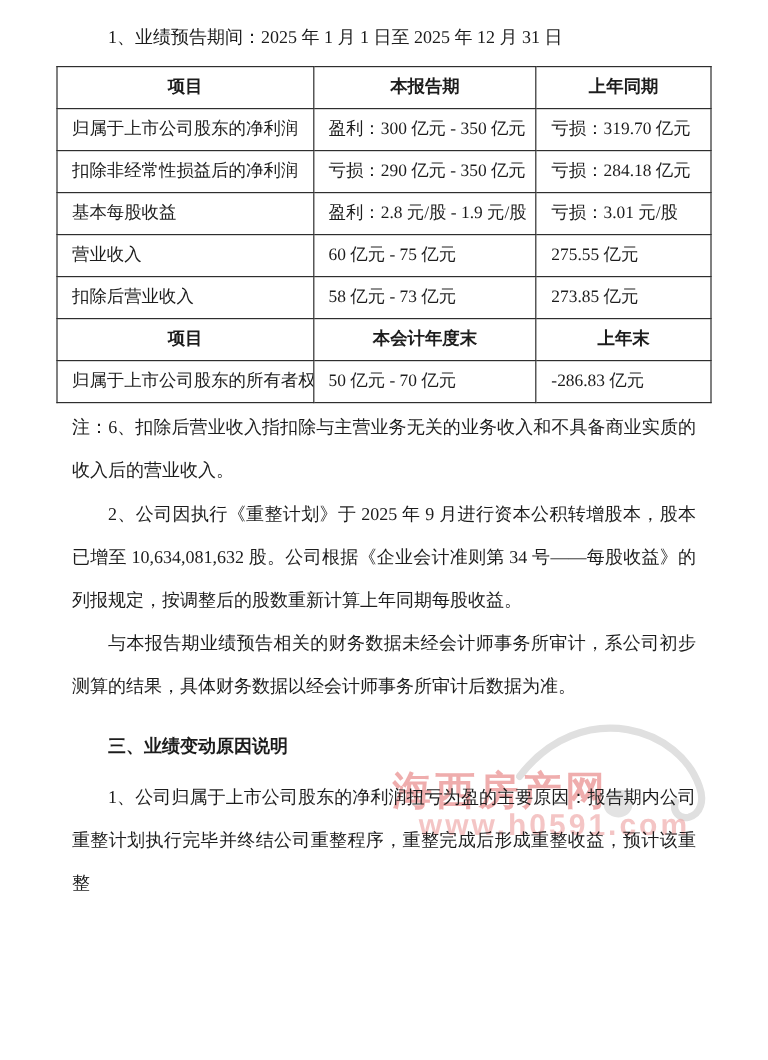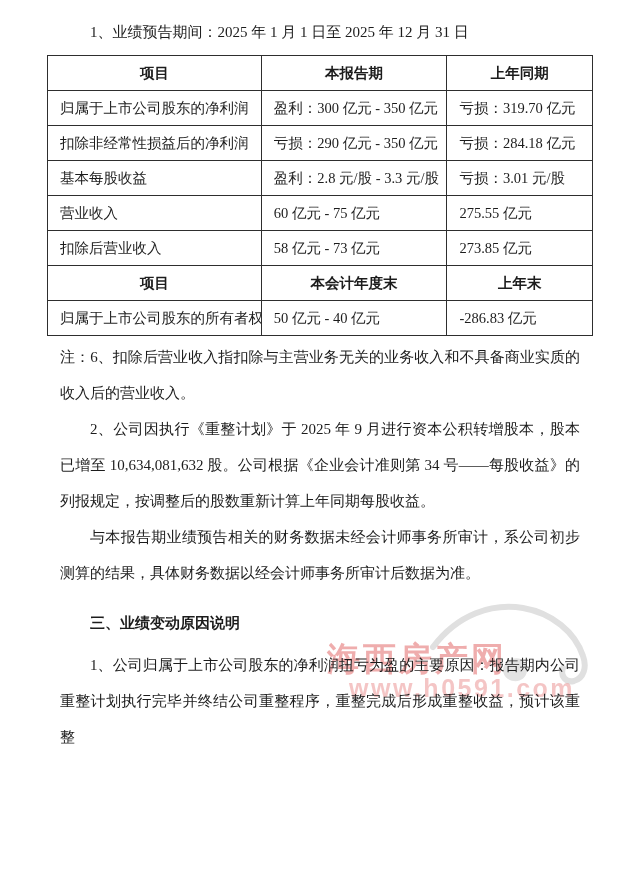--- a/index.html
+++ b/index.html
@@ -106,41 +106,41 @@
         <td class="col2">盈利：300 亿元 - 350 亿元</td>
         <td class="col3">亏损：319.70 亿元</td>
       </tr>
       <tr>
         <td class="col1">扣除非经常性损益后的净利润</td>
         <td class="col2">亏损：290 亿元 - 350 亿元</td>
         <td class="col3">亏损：284.18 亿元</td>
       </tr>
       <tr>
         <td class="col1">基本每股收益</td>
-        <td class="col2">盈利：2.8 元/股 - 3.3 元/股</td>
+        <td class="col2">盈利：2.8 元/股 - 1.9 元/股</td>
         <td class="col3">亏损：3.01 元/股</td>
       </tr>
       <tr>
         <td class="col1">营业收入</td>
         <td class="col2">60 亿元 - 75 亿元</td>
         <td class="col3">275.55 亿元</td>
       </tr>
       <tr>
         <td class="col1">扣除后营业收入</td>
         <td class="col2">58 亿元 - 73 亿元</td>
         <td class="col3">273.85 亿元</td>
       </tr>
       <tr class="hdr">
         <td class="col1">项目</td>
         <td class="col2">本会计年度末</td>
         <td class="col3">上年末</td>
       </tr>
       <tr>
         <td class="col1">归属于上市公司股东的所有者权益</td>
-        <td class="col2">50 亿元 - 40 亿元</td>
+        <td class="col2">50 亿元 - 70 亿元</td>
         <td class="col3">-286.83 亿元</td>
       </tr>
     </tbody>
       </table>
 
     <p class="note para-body">注：6、扣除后营业收入指扣除与主营业务无关的业务收入和不具备商业实质的收入后的营业收入。</p>
     <p class="indent para-body">2、公司因执行《重整计划》于 2025 年 9 月进行资本公积转增股本，股本已增至 10,634,081,632 股。公司根据《企业会计准则第 34 号——每股收益》的列报规定，按调整后的股数重新计算上年同期每股收益。</p>
 
     <p class="indent para-body">与本报告期业绩预告相关的财务数据未经会计师事务所审计，系公司初步测算的结果，具体财务数据以经会计师事务所审计后数据为准。</p>
 

